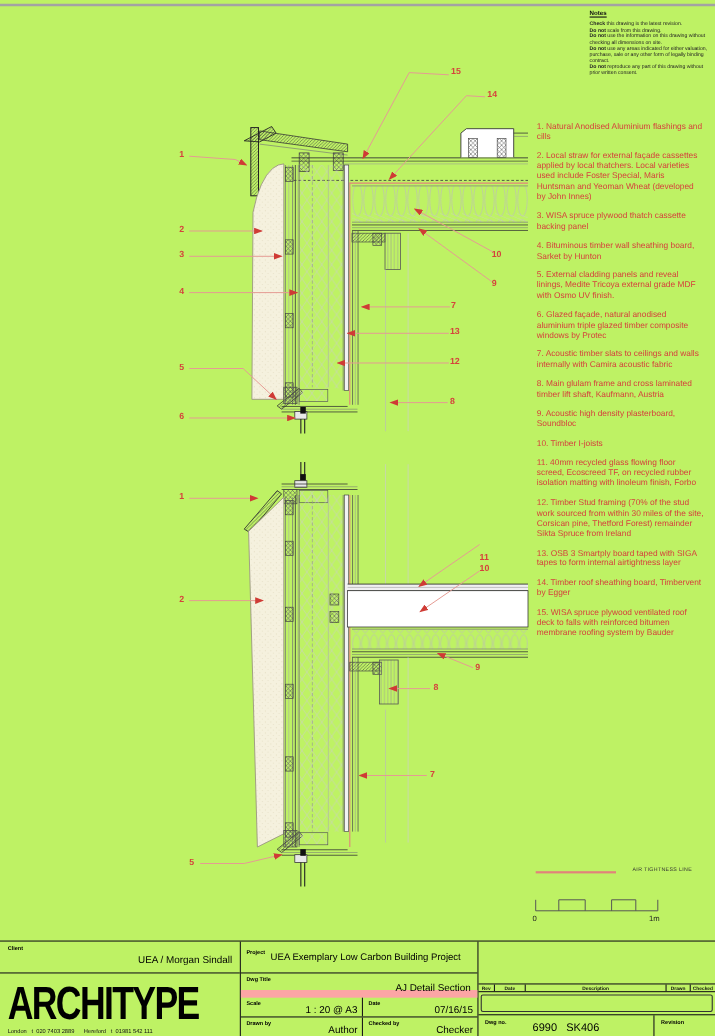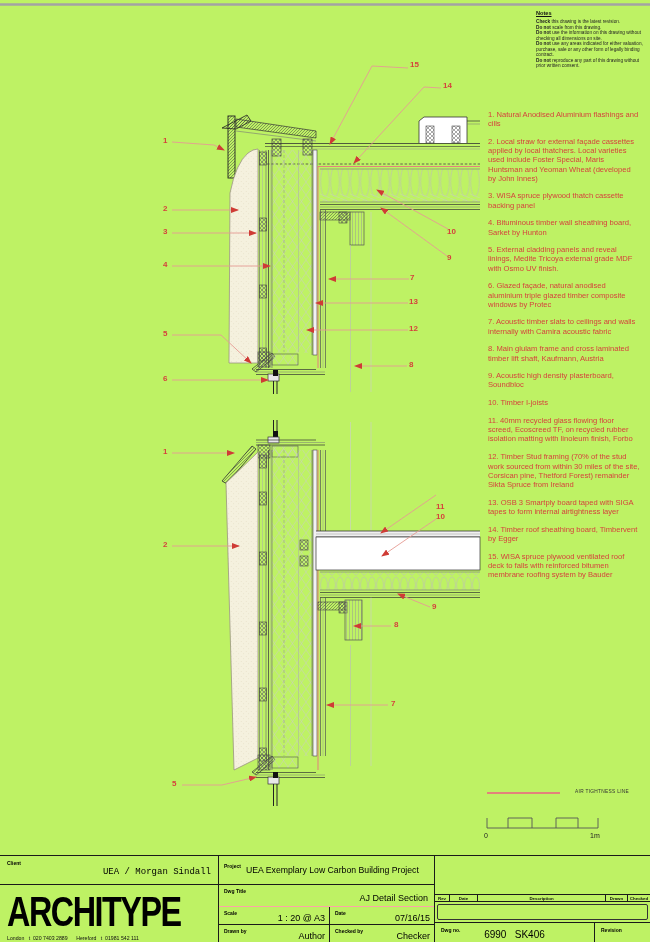--- a/index.html
+++ b/index.html
@@ -33,29 +33,29 @@
 
   
   .tb{position:absolute;left:0;top:855px;width:650px;height:87px;border-top:1px solid #1a1a1a;
       display:flex;box-sizing:border-box;}
   .tb *{box-sizing:border-box;}
   .lbl{font-size:5px;font-weight:bold;color:#000;}
   .val{font-size:9px;color:#000;}
   .tb-col1{width:218px;height:100%;position:relative;}
   .tb-client{height:29px;border-bottom:1px solid #1a1a1a;position:relative;}
   .tb-client .lbl{position:absolute;left:7px;top:4px;}
-  .tb-client .val{position:absolute;right:7px;top:11px;font-family:Liberation Mono, monospace;}
+  .tb-client .val{position:absolute;right:7px;top:11px;}
   .logo{position:absolute;left:7px;top:32px;font-size:33px;font-weight:900;letter-spacing:-1.5px;
         transform:scale(0.98,1.28);transform-origin:left top;color:#000;white-space:nowrap;}
   .contact{position:absolute;left:7px;top:79px;font-size:5.2px;color:#111;white-space:pre;}
   .tb-col2{width:217px;height:100%;border-left:1px solid #1a1a1a;border-right:1px solid #1a1a1a;}
   .tb-project{height:29px;border-bottom:1px solid #1a1a1a;position:relative;}
   .tb-project .lbl{position:absolute;left:5px;top:7px;}
   .tb-project .val{position:absolute;left:27px;top:9px;font-size:8.7px;white-space:nowrap;}
-  .tb-dwgtitle{height:22px;border-bottom:1px solid #fca5a5;position:relative;}
+  .tb-dwgtitle{height:22px;border-bottom:7px solid #fca5a5;position:relative;}
   .tb-dwgtitle .lbl{position:absolute;left:5px;top:3px;}
   .tb-dwgtitle .val{position:absolute;right:6px;top:8px;}
   .tb-r{display:flex;height:18px;}
   .tb-r.bb{border-bottom:1px solid #1a1a1a;}
   .cell{position:relative;height:100%;}
   .cell.w1{width:112px;border-right:1px solid #1a1a1a;}
   .cell.w2{width:105px;}
   .cell .lbl{position:absolute;left:5px;top:3px;}
   .cell .val{position:absolute;right:4px;top:6px;}
   .tb-col3{width:215px;height:100%;display:flex;flex-direction:column;}

